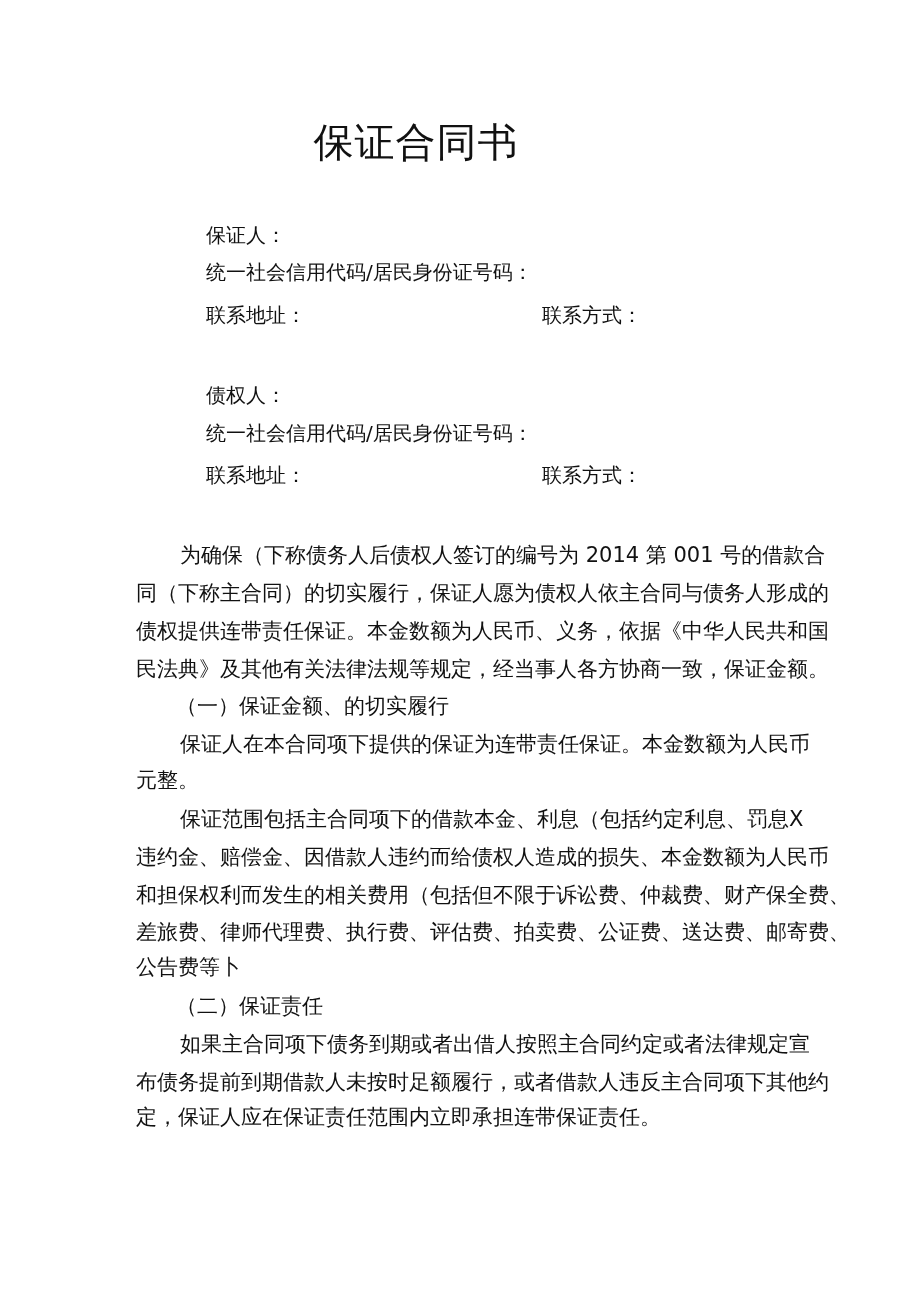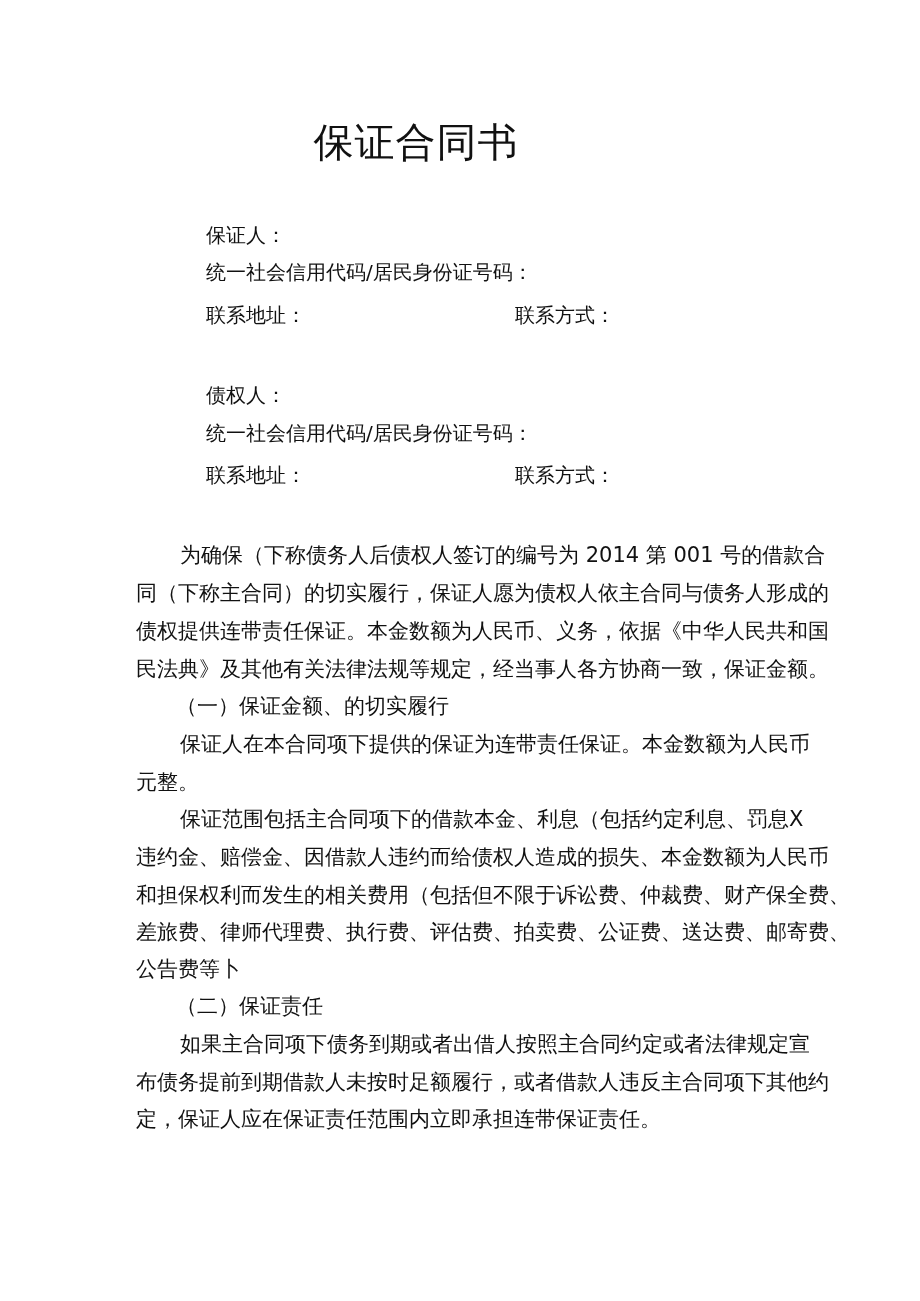--- a/index.html
+++ b/index.html
@@ -1,25 +1,25 @@
 <!DOCTYPE html>
 <html><head>
 <meta charset="utf-8">
 <style>
   html, body { margin: 0; padding: 0; background: #ffffff; }
   body { width: 920px; height: 1301px; position: relative; overflow: hidden;
          font-family: "DejaVu Sans", "Liberation Sans", sans-serif; color: #111; }
   .title { position: absolute; left: 0; top: 112px; width: 832px; text-align: center;
            font-size: 40px; letter-spacing: 1px; line-height: 60px; }
   .party { position: absolute; left: 176px; font-size: 20px; line-height: 26px; white-space: nowrap; margin-left: 30px; }
-  .party .right { position: absolute; left: 309px; }
+  .party .right { position: absolute; left: 336px; }
   .line { position: absolute; left: 136px; width: 654px; font-size: 21px; line-height: 28px;
           white-space: nowrap; text-align: justify; text-align-last: justify; }
   .line.indent { left: 180px; width: 610px; }
-  .line.short { text-align-last: left; }
+  .line.short { text-align-last: left; font-family: Liberation Mono, monospace; }
   .heading { position: absolute; left: 176px; font-size: 21px; line-height: 28px; white-space: nowrap; }
 </style>
 </head>
 <body>
 
 <div>
   <div class="title">保证合同书</div>
 
   <div>
     <div class="party" style="top:222px">保证人：</div>

